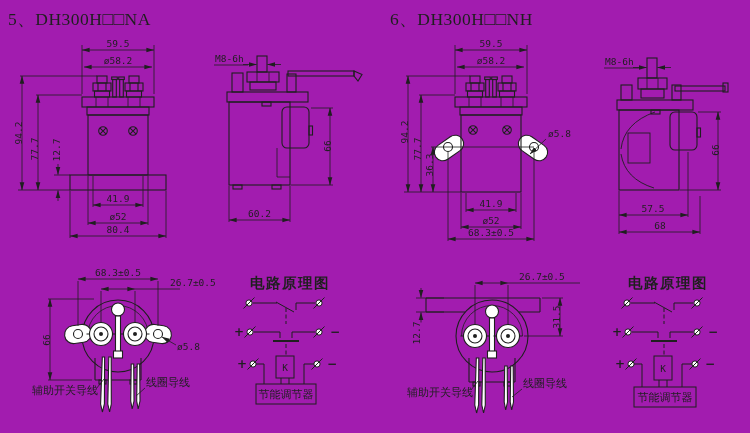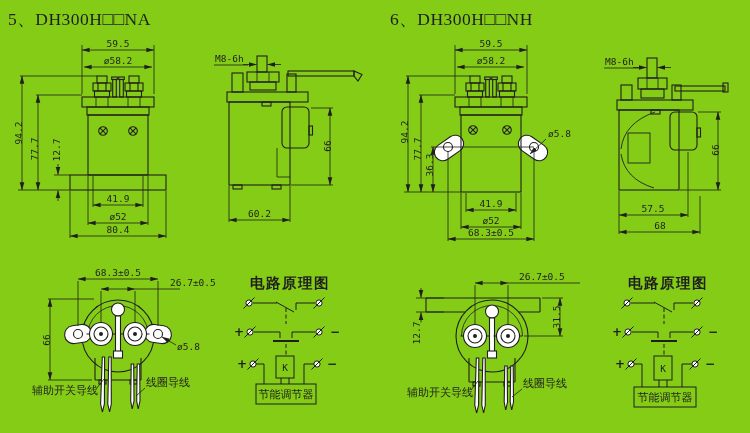--- a/index.html
+++ b/index.html
@@ -1,16 +1,16 @@
 <!DOCTYPE html>
 <html><head>
 <meta charset="utf-8">
 <style>
   html,body { margin:0; padding:0; background:#ffffff; }
-  .canvas { position:relative; width:750px; height:433px; background:#84cc16; overflow:hidden; }
+  .canvas { position:relative; width:750px; height:433px; background:#a21caf; overflow:hidden; }
   svg { display:block; }
   svg text { fill:#1f1f1f; stroke:none; font-family:"DejaVu Sans Mono", monospace; font-size:9.5px; }
   svg text.ttl { font-family:"Liberation Serif", serif; font-size:17.5px; letter-spacing:0.5px; }
   svg text.ctitle { font-family:"Liberation Serif", serif; font-size:14.5px; letter-spacing:1.5px; font-weight:bold; }
   svg text.cjk { font-family:"DejaVu Sans", sans-serif; font-size:11px; }
   svg text.sign { font-family:"DejaVu Sans", sans-serif; font-size:12px; font-weight:bold; }
   svg text.mid { text-anchor:middle; }
   g.ol { stroke:#1f1f1f; fill:none; stroke-width:1.1; }
   g.dim { stroke:#1f1f1f; fill:none; stroke-width:0.8; }
   g.cir { stroke:#1f1f1f; fill:none; stroke-width:1; }

